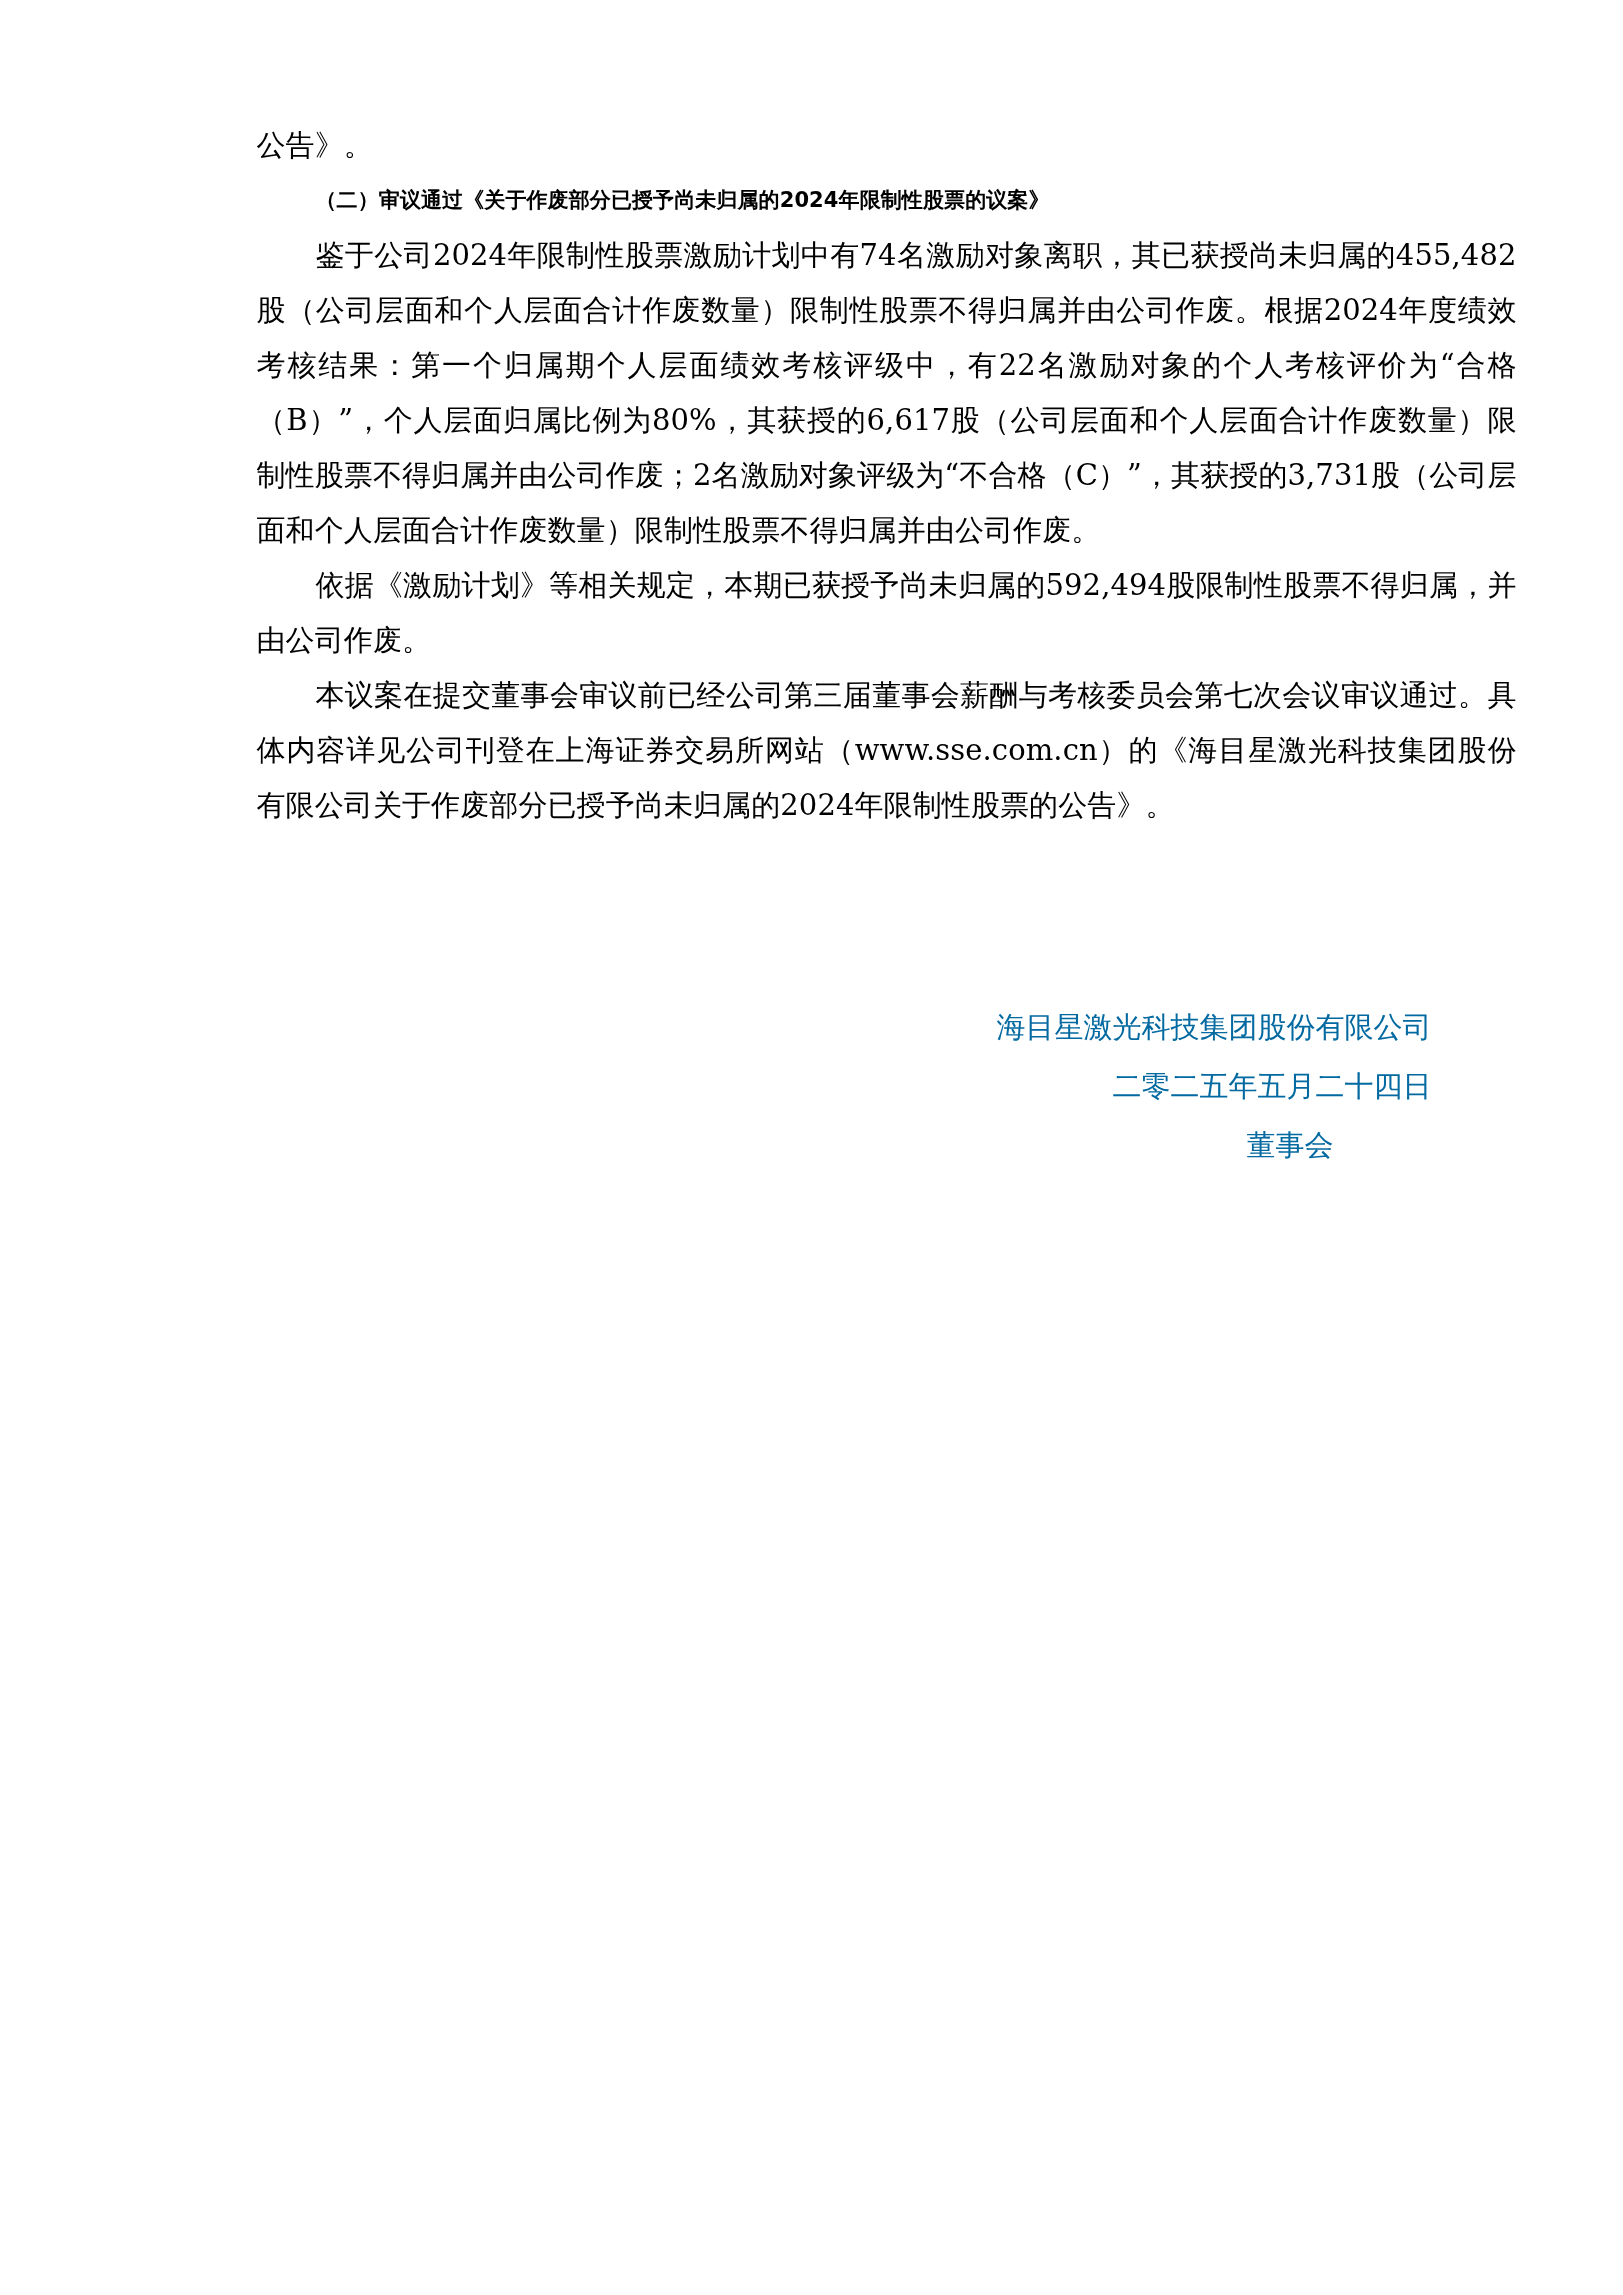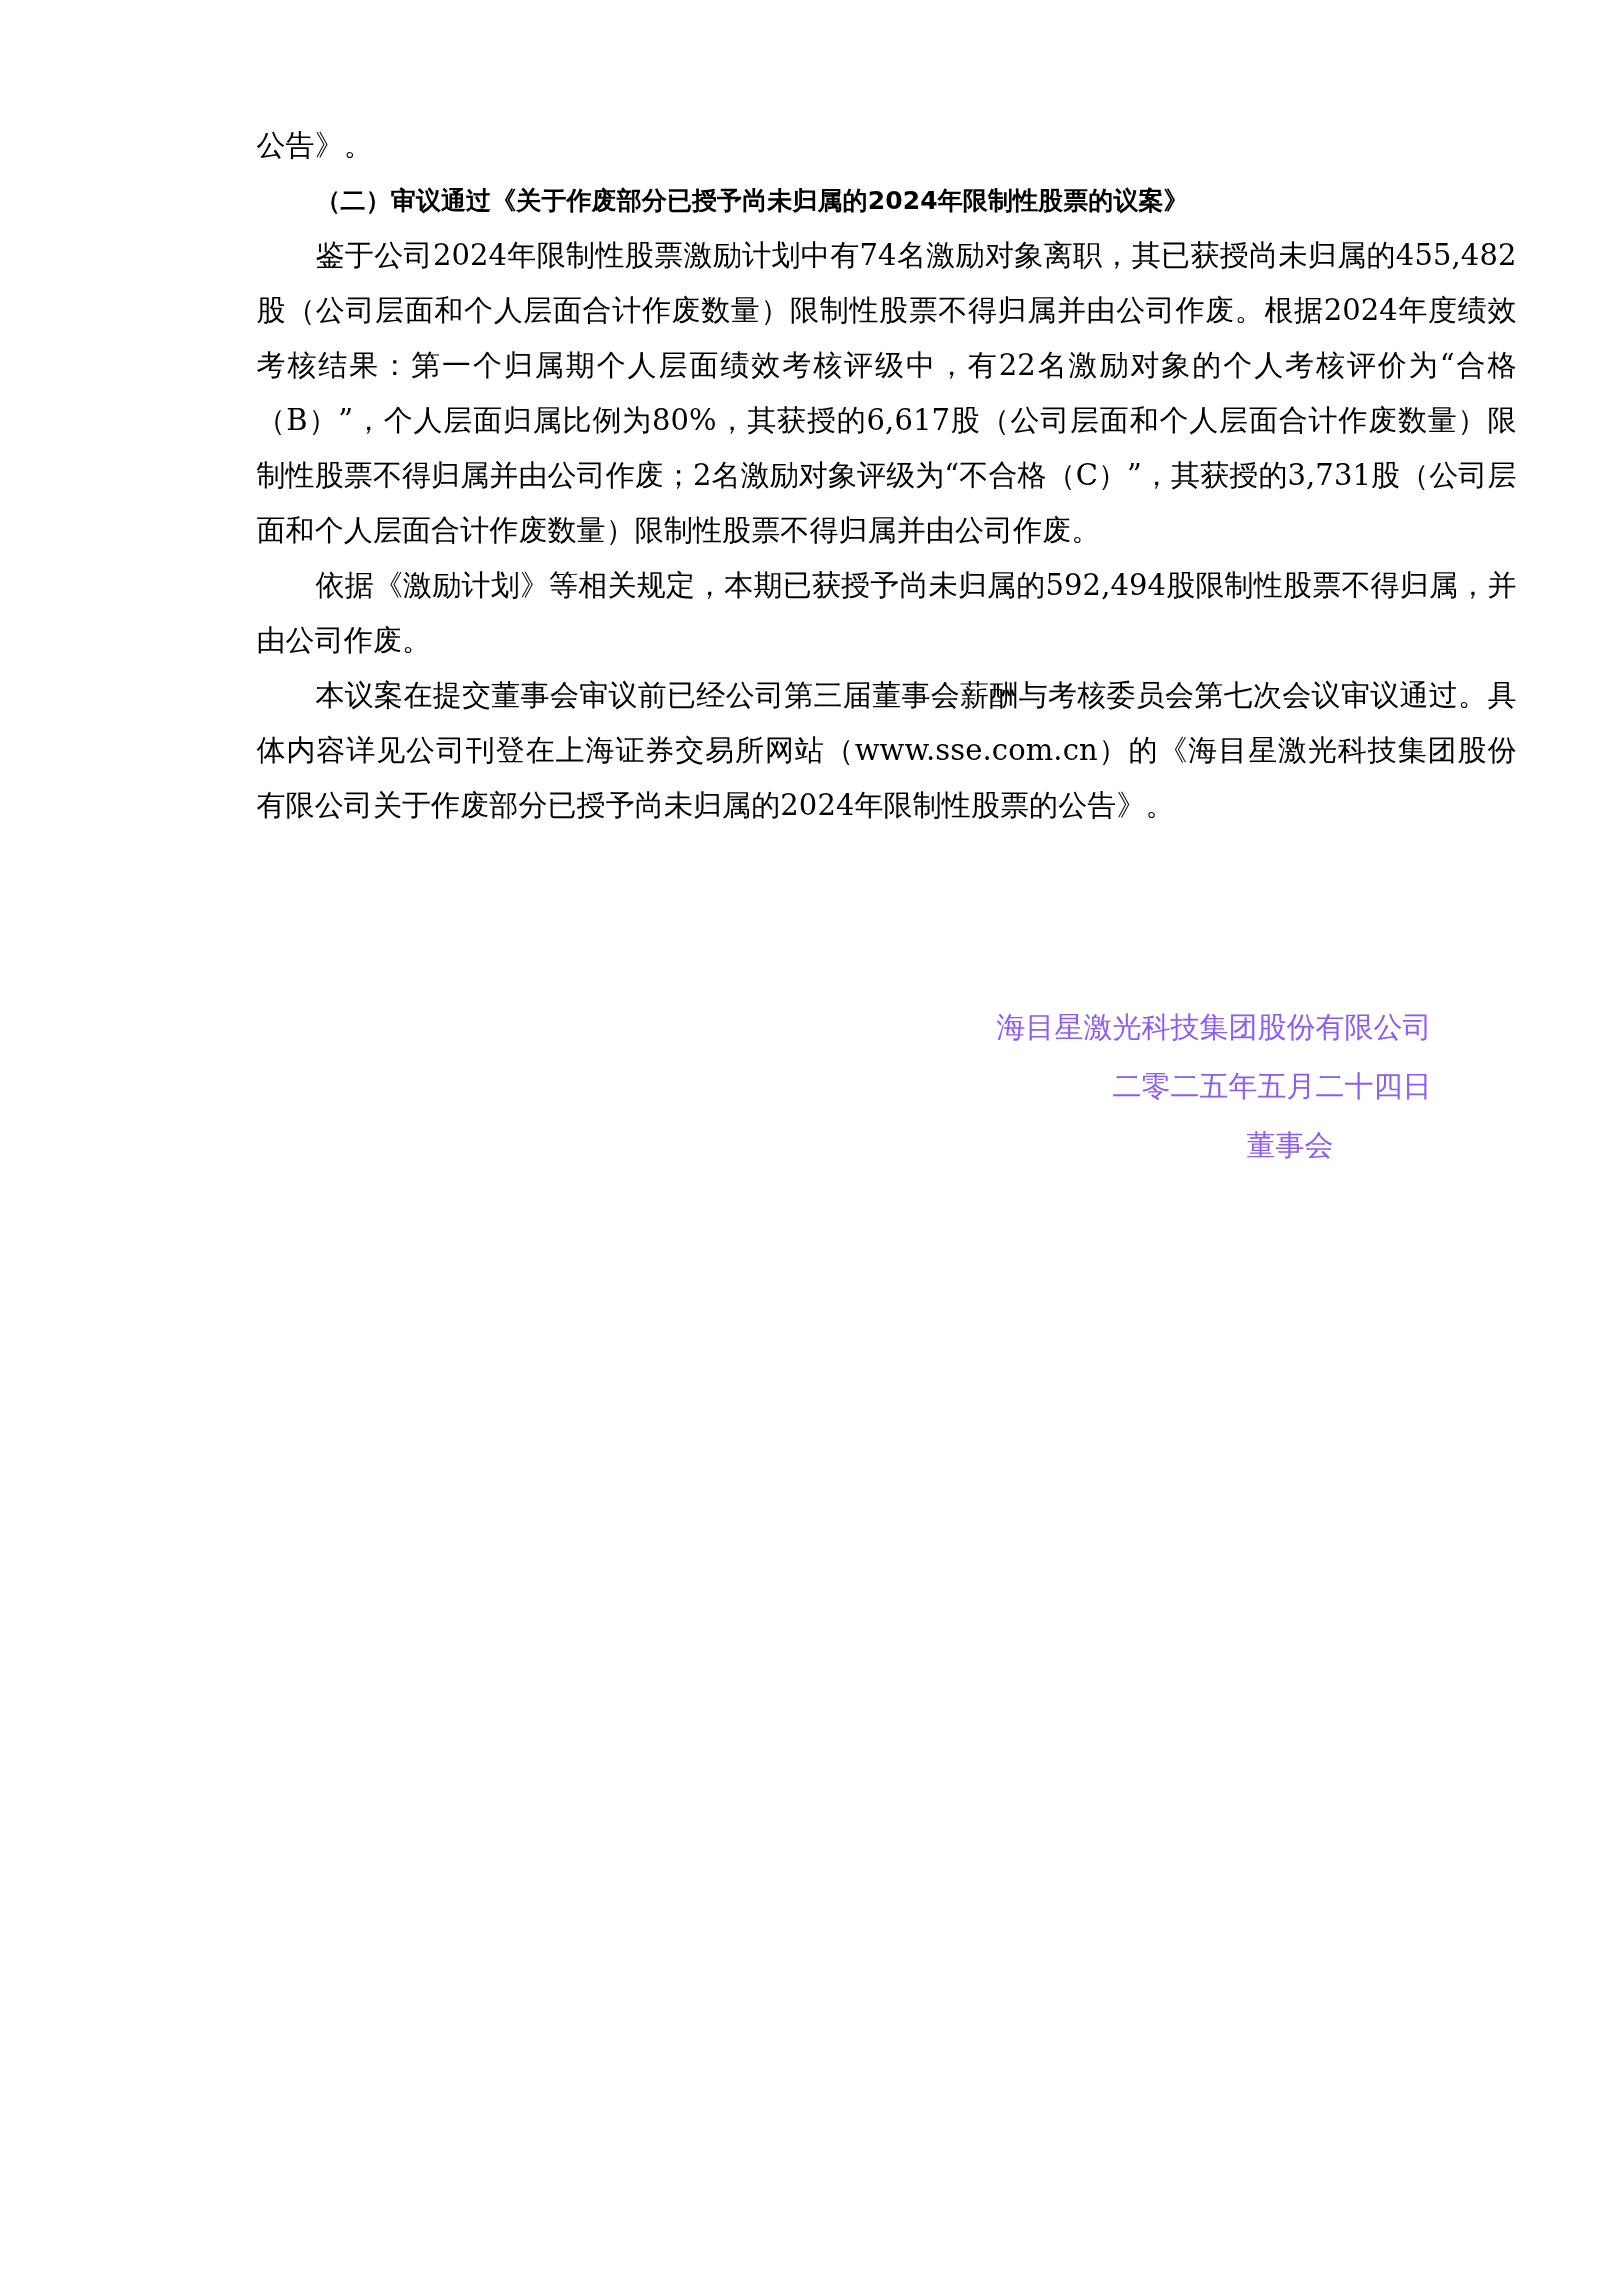--- a/index.html
+++ b/index.html
@@ -35,35 +35,35 @@
   }
   .para.indent {
     text-indent: 59px;
   }
   .para.noindent {
     text-indent: 0;
   }
   .heading {
     font-family: "DejaVu Sans", "Liberation Sans", sans-serif;
     font-weight: bold;
-    font-size: 25px;
+    font-size: 21px;
     line-height: 55px;
     color: #000000;
     text-indent: 59px;
     margin: 0;
     letter-spacing: 0.1px;
   }
   .spacer-md { height: 55px; }
   .spacer-lg { height: 110px; }
 
   .signature {
     font-family: "DejaVu Serif", "Liberation Serif", serif;
     font-size: 29px;
     line-height: 59px;
-    color: #8b5cf6;
+    color: #0369a1;
     text-align: right;
     margin: 0;
     padding-right: 85px;
   }
   .sig-line { display: block; white-space: nowrap; }
   .sig-line.indent-a { padding-right: 0px; }
   .sig-line.indent-b { padding-right: 98px; }
   .sig-line.indent-c { padding-right: 0px; }
 </style>
 </head>

